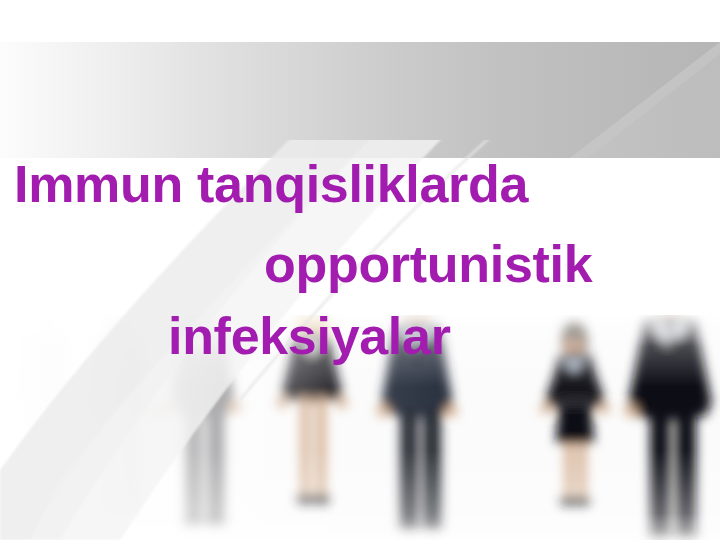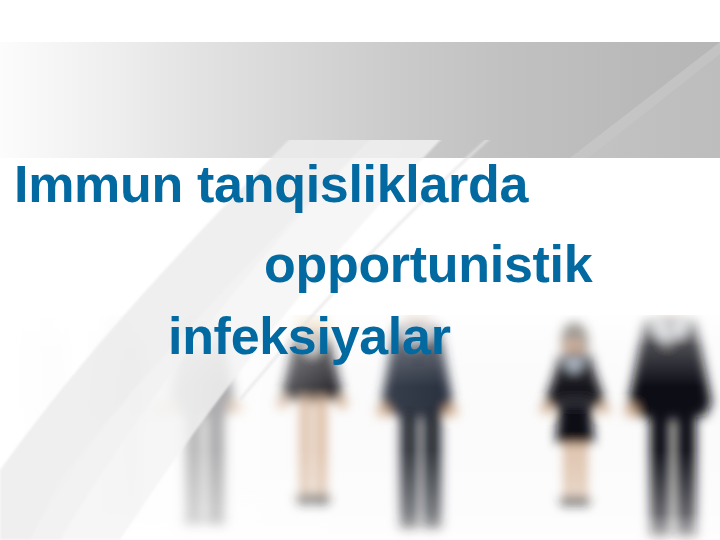--- a/index.html
+++ b/index.html
@@ -76,21 +76,21 @@
 
   
   .title-block {
     position: absolute;
     left: 0; top: 0;
     width: 720px; height: 540px;
     z-index: 5;
   }
   .title-line {
     position: absolute;
-    color: #0369a1;
+    color: #a21caf;
     font-weight: bold;
     font-size: 52px;
     line-height: 1;
     letter-spacing: -0.3px;
     white-space: nowrap;
   }
   .line-1 { left: 14px;  top: 158px; }
   .line-2 { left: 264px; top: 238px; }
   .line-3 { left: 168px; top: 310px; }
 </style>

